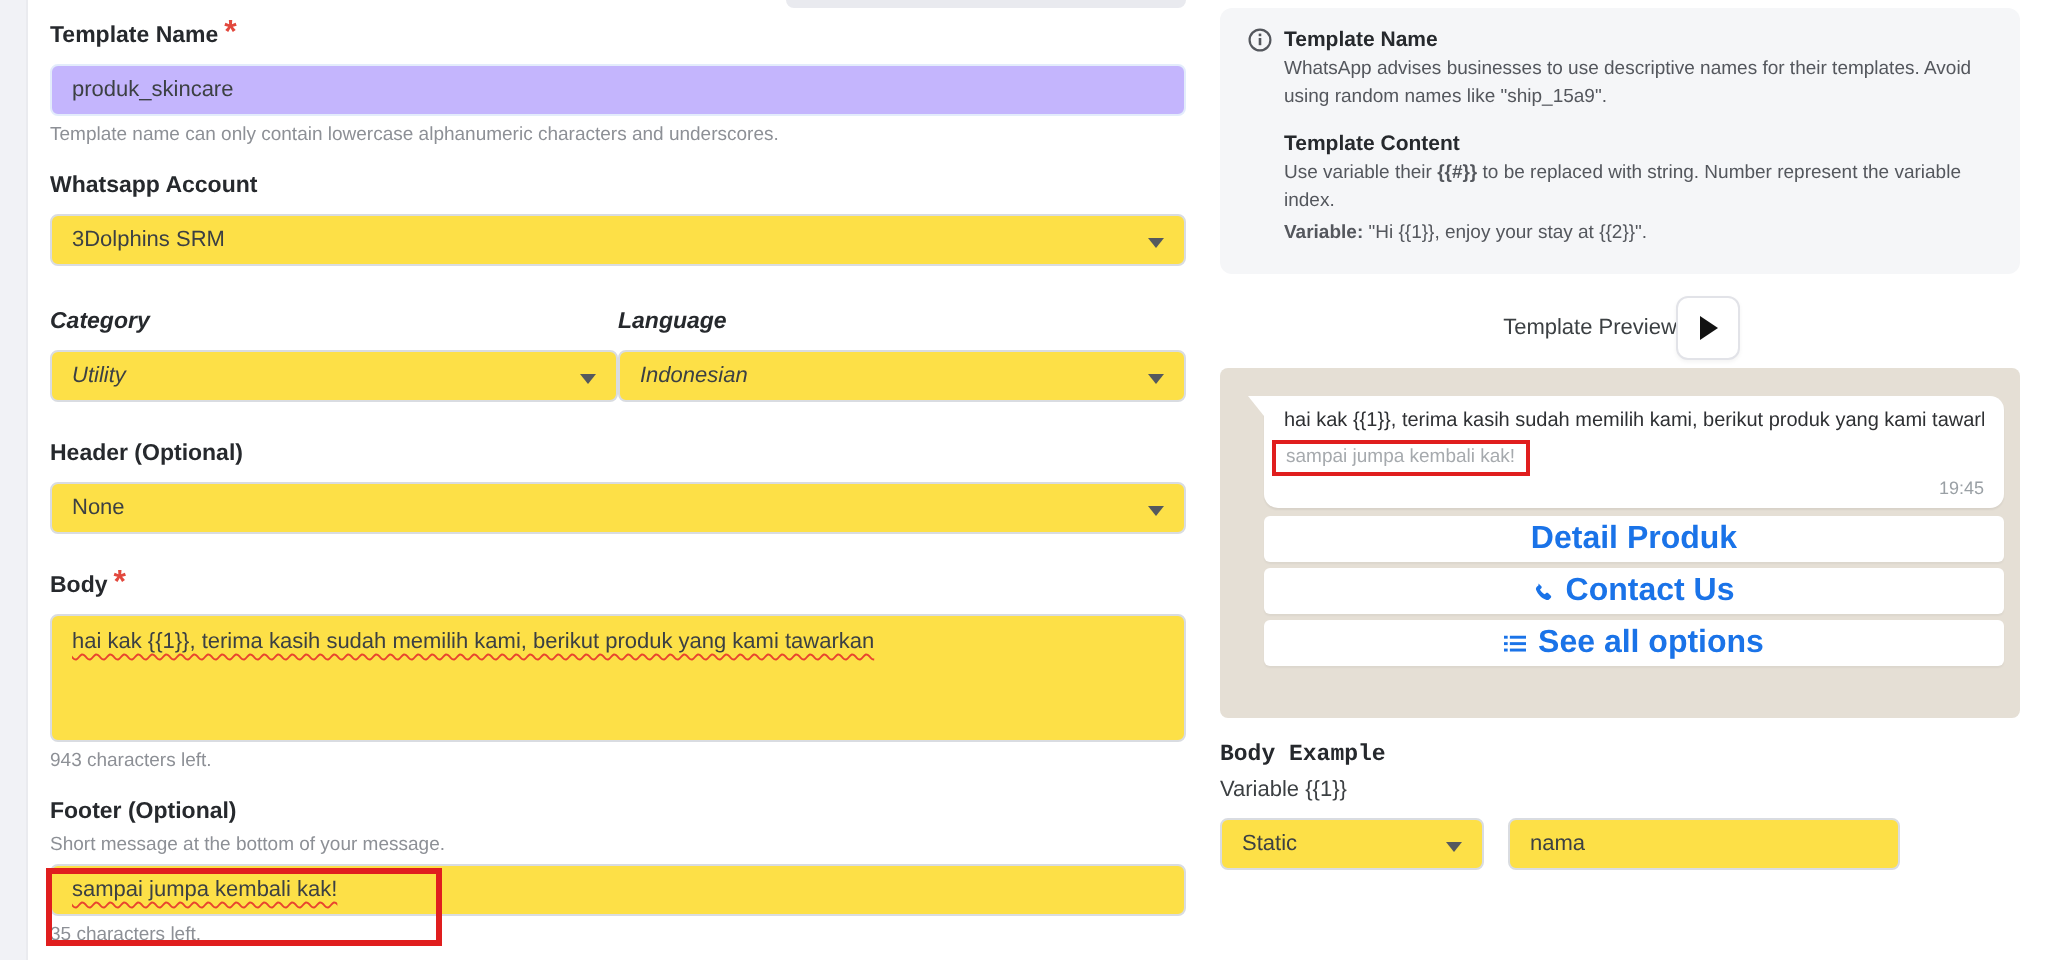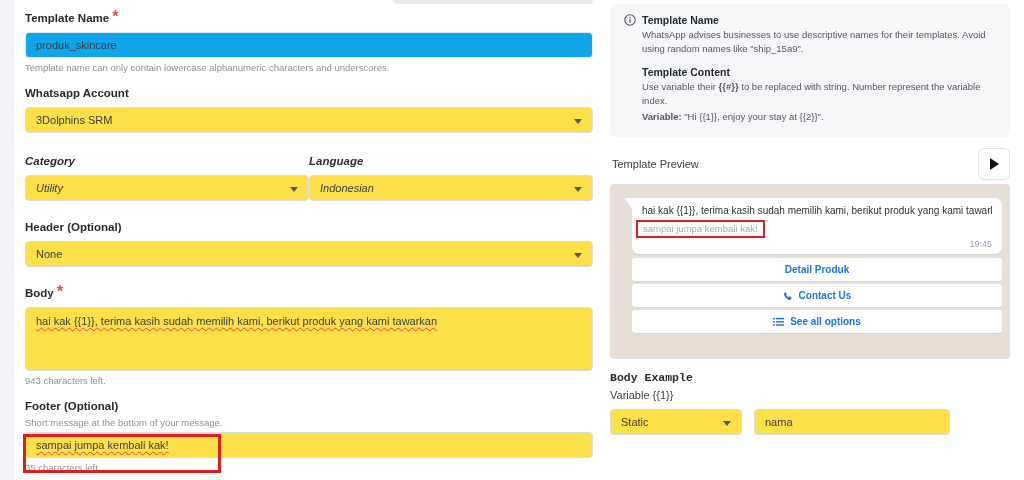--- a/index.html
+++ b/index.html
@@ -9,55 +9,55 @@
   .top-remnant{position:absolute;left:393px;top:0;width:200px;height:4px;background:#e9eaef;border-radius:0 0 4px 4px;}
 
   .left-col{position:absolute;left:25px;top:8px;width:568px;}
   .right-col{position:absolute;left:610px;top:4px;width:400px;}
 
   .lbl{font-size:11.5px;font-weight:bold;color:#26292d;}
   .req{color:#e2483d;margin-left:3px;font-weight:bold;}
   .helper{font-size:9.5px;color:#8d9096;margin-top:4px;}
   .field{box-sizing:border-box;width:100%;height:26px;border:1px solid #d9dce1;border-radius:4px;background:#fde047;
          font-size:11px;color:#3c4043;display:flex;align-items:center;padding:0 10px;position:relative;margin-top:6px;}
-  .field.hl{background:#0ea5e9;border-color:#e3ecfb;}
+  .field.hl{background:#c4b5fd;border-color:#e3ecfb;}
   .select::after{content:"";position:absolute;right:10px;top:11px;border-left:4px solid transparent;
                  border-right:4px solid transparent;border-top:5px solid #55595e;}
   .row2{display:flex;font-style:italic;}
   .row2 .col{flex:1;min-width:0;}
   .gap10{margin-top:10px;} .gap16{margin-top:16px;} .gap18{margin-top:18px;}
   .textarea{height:64px;align-items:flex-start;padding:7px 10px;}
   .misspell{text-decoration:underline;text-decoration-style:wavy;text-decoration-color:#e8442e;
             text-decoration-thickness:1px;text-underline-offset:2px;}
   .footer-wrap{position:relative;}
   .red-box{position:absolute;left:-2px;top:2px;width:192px;height:33px;border:3px solid #e01e1e;pointer-events:none;z-index:3;}
 
   .info-box{background:#f5f6f8;border-radius:6px;padding:10px 14px 13px;}
   .info-title-row{display:flex;align-items:center;gap:6px;}
   .info-title{font-size:10.5px;font-weight:bold;color:#26292d;}
   .info-text{font-size:9.5px;color:#54575d;line-height:1.5;margin:2px 0 0 18px;}
   .info-sub{margin:9px 0 0 18px;font-size:10.5px;font-weight:bold;color:#26292d;}
   .bold-inline{font-weight:bold;}
 
-  .preview-head{display:flex;align-items:center;justify-content:space-between;margin-top:12px;height:30px;padding-left:2px;}
+  .preview-head{display:flex;align-items:center;justify-content:center;margin-top:12px;height:30px;padding-left:2px;}
   .preview-title{font-size:11px;color:#3c4043;}
   .play-btn{width:30px;height:30px;border:1px solid #e2e3e8;border-radius:6px;background:#fff;display:flex;
             align-items:center;justify-content:center;box-shadow:0 1px 2px rgba(0,0,0,.05);cursor:pointer;}
   .play-tri{width:0;height:0;border-top:6px solid transparent;border-bottom:6px solid transparent;border-left:9px solid #121212;}
 
   .preview-panel{margin-top:5px;background:#e5dfd5;border-radius:4px;padding:14px 8px 26px;box-sizing:border-box;}
   .bubble{position:relative;background:#fff;border-radius:0 7px 7px 7px;margin-left:14px;padding:7px 10px 3px;
           box-shadow:0 1px 1px rgba(0,0,0,.06);}
   .bubble-tail{position:absolute;left:-8px;top:0;width:0;height:0;border-right:8px solid #fff;border-bottom:10px solid transparent;}
   .bubble-body{font-size:10px;color:#2e3033;white-space:nowrap;overflow:hidden;}
   .bubble-footer-line{margin-top:2px;}
   .bubble-footer{display:inline-block;font-size:9.5px;color:#a6aaae;border:2px solid #e01e1e;padding:1px 5px 2px;margin-left:-6px;}
   .bubble-time{text-align:right;font-size:9px;color:#9aa0a5;margin-top:1px;padding-bottom:2px;}
   .pv-btn{margin-top:3px;margin-left:14px;background:#fff;border-radius:3px;height:23px;display:flex;align-items:center;
-          justify-content:center;gap:6px;color:#1a73e8;font-size:10px;font-weight:bold;box-shadow:0 1px 1px rgba(0,0,0,.04);}
+          justify-content:center;gap:6px;color:#1a73e8;font-size:16px;font-weight:bold;box-shadow:0 1px 1px rgba(0,0,0,.04);}
   .pv-btn.first{margin-top:4px;}
 
   .be-title{margin-top:12px;font-weight:bold;font-size:11.5px;color:#26292d;font-family:Liberation Mono, monospace;}
   .be-var{margin-top:5px;font-size:11px;color:#3c4043;}
   .be-row{display:flex;gap:12px;margin-top:2px;}
   .be-select{width:132px;} .be-input{width:196px;}
   .icon{display:inline-flex;align-items:center;justify-content:center;}
 </style>
 </head>
 <body>

